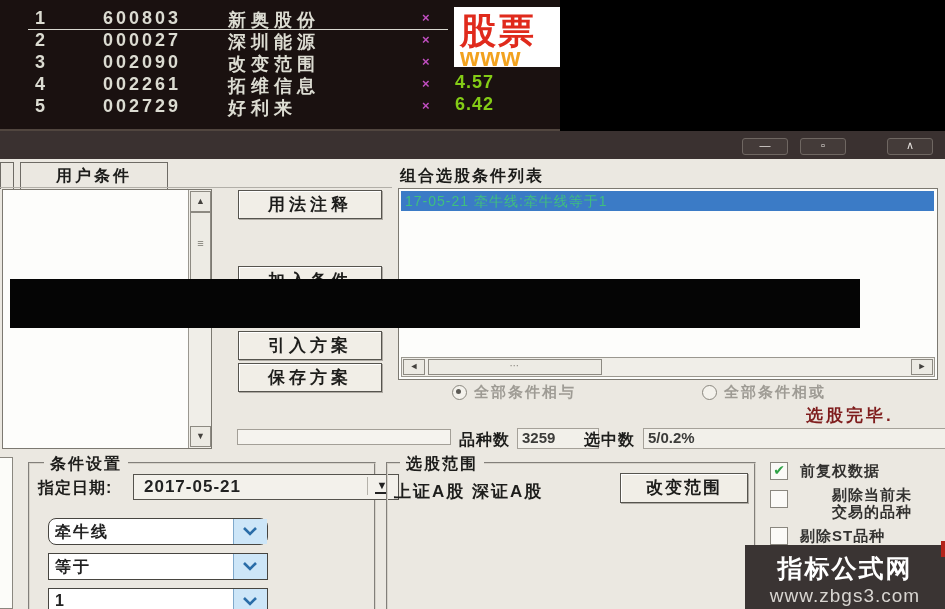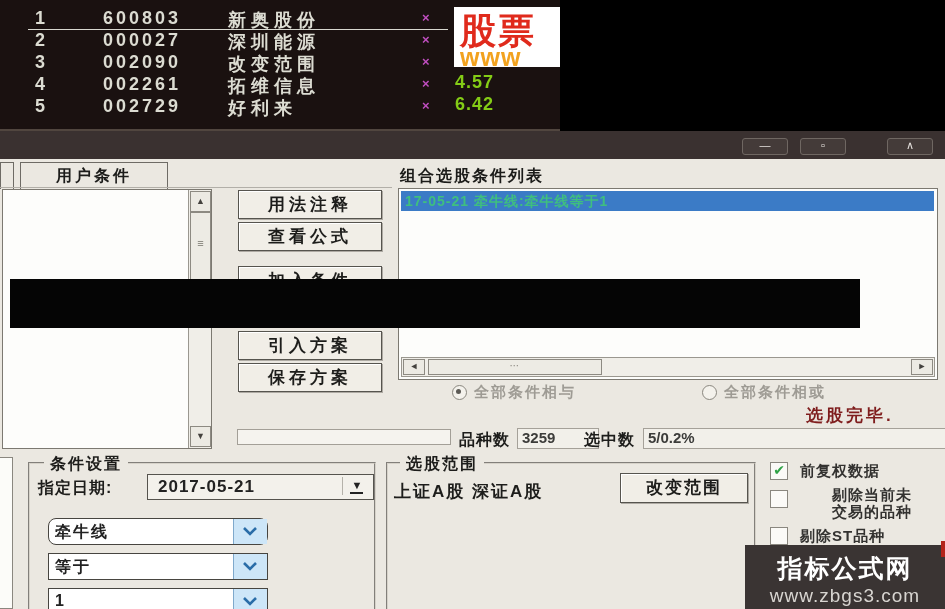--- a/index.html
+++ b/index.html
@@ -35,21 +35,21 @@
   .vsb{position:absolute;right:0;top:0;width:22px;height:100%;background:#f0eee8;border-left:1px solid #9a978f;}
   .sb-btn{position:absolute;left:1px;width:19px;height:19px;background:#eceae3;border:1px solid #8d8a82;
           color:#44423e;font-size:9px;text-align:center;line-height:18px;}
   .sb-thumb{position:absolute;left:1px;width:19px;background:#edebe4;border:1px solid #8d8a82;
             color:#77746d;font-size:11px;text-align:center;}
   .btn3d{position:absolute;background:#f1eee7;border:1px solid #56544e;
          box-shadow:inset 1px 1px 0 #ffffff,1px 1px 0 rgba(60,55,50,.35);
          font-size:17px;font-weight:700;color:#1d1d1b;text-align:center;letter-spacing:4px;}
   .list-label{position:absolute;font-size:16px;font-weight:700;color:#1b1b19;letter-spacing:2px;}
   .sel-item{position:absolute;left:2px;top:2px;right:3px;height:20px;background:#3b7bc6;
-            color:#3fbf7f;font-size:14px;font-weight:700;line-height:20px;padding-left:4px;letter-spacing:1px;}
+            color:#3fbf7f;font-size:14px;font-weight:400;line-height:20px;padding-left:4px;letter-spacing:1px;}
   .hsb{position:absolute;height:18px;background:#f0eee8;border:1px solid #9a978f;}
   .hsb-btn{position:absolute;top:1px;width:20px;height:14px;background:#eceae3;border:1px solid #8d8a82;
            color:#44423e;font-size:9px;text-align:center;line-height:13px;}
   .hsb-thumb{position:absolute;top:1px;height:14px;background:#edebe4;border:1px solid #8d8a82;
              color:#8a877f;font-size:10px;text-align:center;line-height:12px;letter-spacing:1px;}
   .radio{position:absolute;width:13px;height:13px;border:1px solid #8a877f;border-radius:50%;background:#f4f2ec;}
   .radio.sel::after{content:"";position:absolute;left:3px;top:3px;width:5px;height:5px;border-radius:50%;background:#5c5a55;}
   .radio-lbl{position:absolute;color:#9e9b94;font-size:15px;font-weight:700;letter-spacing:2px;}
   .done-text{position:absolute;color:#7f1d1d;font-size:17px;font-weight:700;letter-spacing:3px;}
   .flatfield{position:absolute;background:#f2f0ea;border:1px solid #a5a199;font-size:15px;font-weight:700;
@@ -139,21 +139,20 @@
 
     <div class="listbox" style="left:2px;top:30px;width:208px;height:258px;">
       <div class="vsb">
         <div class="sb-btn" style="top:1px;">▲</div>
         <div class="sb-thumb" style="top:22px;height:66px;line-height:60px;">≡</div>
         <div class="sb-btn" style="bottom:1px;top:auto;">▼</div>
       </div>
     </div>
 
     <div class="btn3d" style="left:238px;top:31px;width:142px;height:27px;line-height:27px;">用法注释</div>
-    <div class="btn3d" style="left:238px;top:63px;width:142px;height:27px;line-height:27px;">查看公式</div>
     <div class="btn3d" style="left:238px;top:107px;width:142px;height:27px;line-height:27px;">加入条件</div>
     <div class="btn3d" style="left:238px;top:172px;width:142px;height:27px;line-height:27px;">引入方案</div>
     <div class="btn3d" style="left:238px;top:204px;width:142px;height:27px;line-height:27px;">保存方案</div>
 
     <span class="list-label" style="left:400px;top:7px;">组合选股条件列表</span>
     <div class="listbox" style="left:398px;top:29px;width:538px;height:190px;">
       <div class="sel-item">17-05-21 牵牛线:牵牛线等于1</div>
       <div class="hsb" style="left:2px;bottom:2px;width:532px;">
         <div class="hsb-btn" style="left:1px;">◄</div>
         <div class="hsb-thumb" style="left:26px;width:172px;">⋯</div>
@@ -171,21 +170,21 @@
     <span class="stat-lbl" style="left:459px;top:271px;">品种数</span>
     <div class="flatfield" style="left:517px;top:269px;width:72px;height:19px;">3259</div>
     <span class="stat-lbl" style="left:584px;top:271px;">选中数</span>
     <div class="flatfield" style="left:643px;top:269px;width:293px;height:19px;">5/0.2%</div>
 
     <div class="abs leftstrip" style="position:absolute;top:298px;"></div>
 
     <div class="groupbox" style="left:28px;top:303px;width:344px;height:147px;"></div>
     <span class="legend" style="left:44px;top:295px;">条件设置</span>
     <span class="fieldlbl" style="left:38px;top:319px;">指定日期:</span>
-    <div class="datecombo" style="left:147px;top:315px;width:225px;height:24px;">
+    <div class="datecombo" style="left:133px;top:315px;width:225px;height:24px;padding-left:39px;">
       <span class="val">2017-05-21</span>
       <div class="datebtn">▼</div>
     </div>
     <div class="combo" style="left:48px;top:359px;width:218px;height:25px;border-radius:8px;">
       <span class="val">牵牛线</span>
       <div class="chev">
         <svg width="16" height="12" viewBox="0 0 16 12">
             <polyline points="2,3 8,9 14,3" fill="none" stroke="#2a6da8" stroke-width="2.6"></polyline>
           </svg>
       </div>

